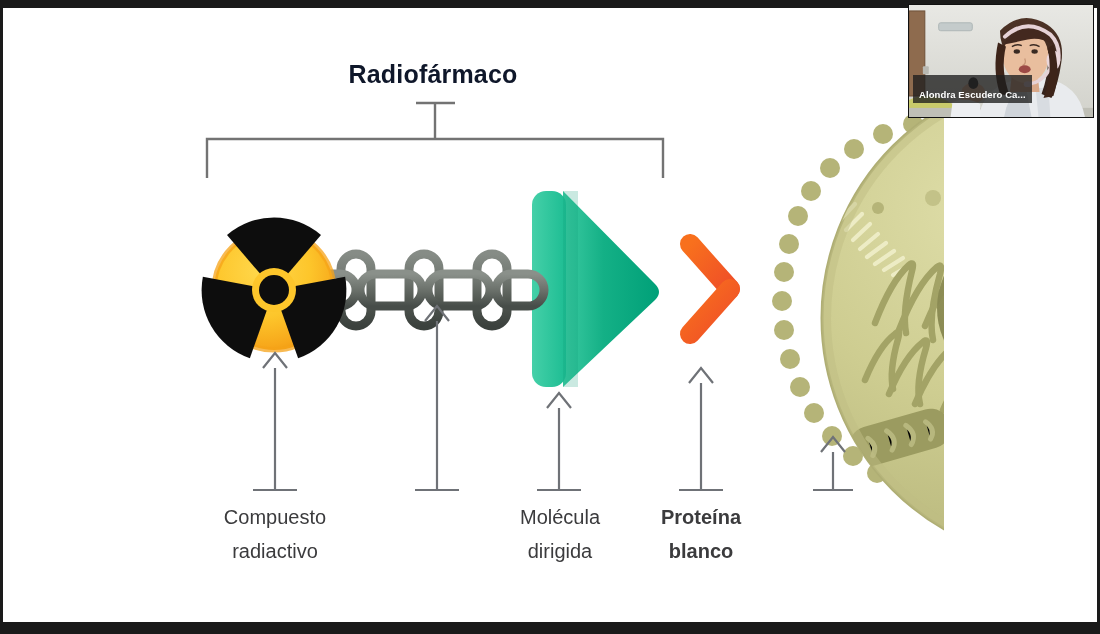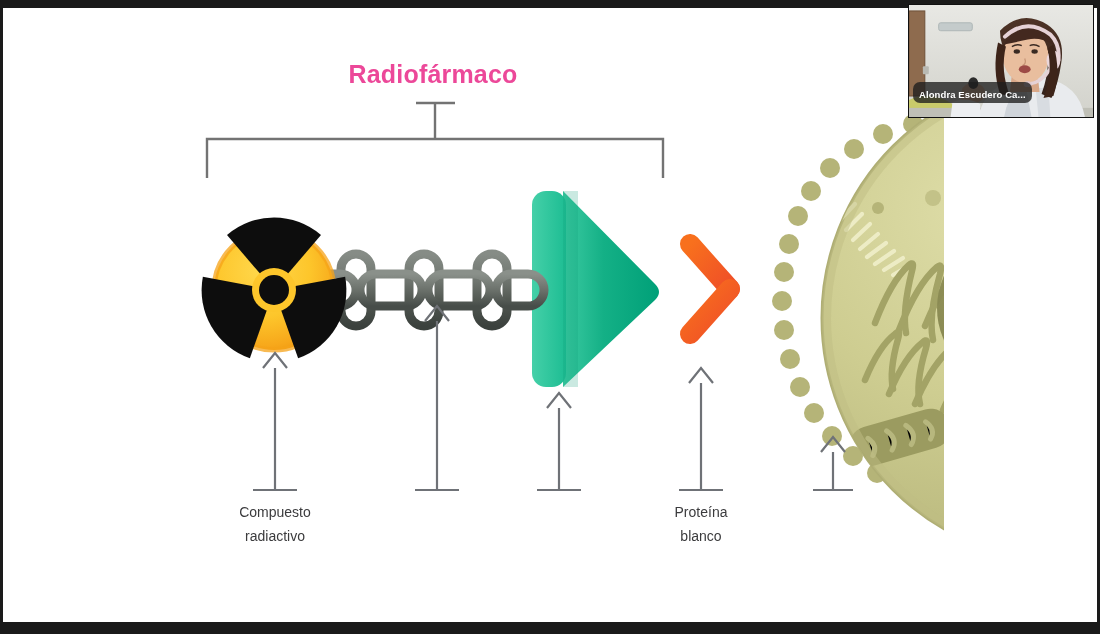--- a/index.html
+++ b/index.html
@@ -34,46 +34,46 @@
 
   
   #slide-title {
     position: absolute;
     left: 0;
     top: 52px;
     width: 860px;
     text-align: center;
     font-size: 25px;
     font-weight: bold;
-    color: #ec4899;
+    color: #0f172a;
     letter-spacing: .2px;
   }
 
   
   #diagram {
     position: absolute;
     left: 0;
     top: 0;
     width: 1094px;
     height: 614px;
   }
 
   
   .diagram-label {
     position: absolute;
     text-align: center;
     color: #3b3b3d;
-    font-size: 14px;
-    line-height: 24px;
+    font-size: 20px;
+    line-height: 34px;
     white-space: pre-line;
   }
   #label-compuesto { left: 182px; top: 492px; width: 180px; }
   #label-conector  { left: 355px; top: 492px; width: 158px; }
   #label-molecula  { left: 487px; top: 492px; width: 140px; }
-  #label-proteina  { left: 628px; top: 492px; width: 140px; }
+  #label-proteina  { left: 628px; top: 492px; width: 140px; font-weight: bold; }
   #label-celula    { left: 760px; top: 492px; width: 140px; }
 
   
   #right-mask {
     position: absolute;
     left: 941px;
     top: 118px;
     width: 153px;
     height: 496px;
     background: #ffffff;
@@ -90,30 +90,29 @@
     background: #cfcfc9;
     border: 1px solid #111;
     box-sizing: border-box;
   }
   #webcam-video { position: absolute; inset: 0; }
   #webcam-name {
     position: absolute;
     left: 4px;
     bottom: 14px;
     max-width: 128px;
-    padding: 7px 6px 3px 6px;
+    padding: 14px 6px 3px 6px;
     background: rgba(30,30,30,.78);
     color: #fff;
     font-size: 9.5px;
     font-weight: bold;
     white-space: nowrap;
     overflow: hidden;
     text-overflow: ellipsis;
     letter-spacing: .1px;
-    border-radius: 7px;
   }
 </style>
 </head>
 <body>
 
 <div id="screen-frame">
 
   <div id="slide-surface">
 
     <svg id="diagram" viewBox="0 0 1094 614">
@@ -317,20 +316,22 @@
           <path d="M810,482 L850,482"></path>
         </g>
 
       </g>
     </svg>
 
     <div id="slide-title">Radiofármaco</div>
 
     <div class="diagram-label" id="label-compuesto">Compuesto
 radiactivo</div>
+    <div class="diagram-label" id="label-molecula">Molécula
+dirigida</div>
     <div class="diagram-label" id="label-proteina">Proteína
 blanco</div>
 
     <div id="right-mask"></div>
   </div>
 
   <div id="webcam-tile">
     <svg id="webcam-video" viewBox="0 0 186 114">
       <defs>
         <linearGradient id="gWall" x1="0" y1="0" x2="0" y2="1">

